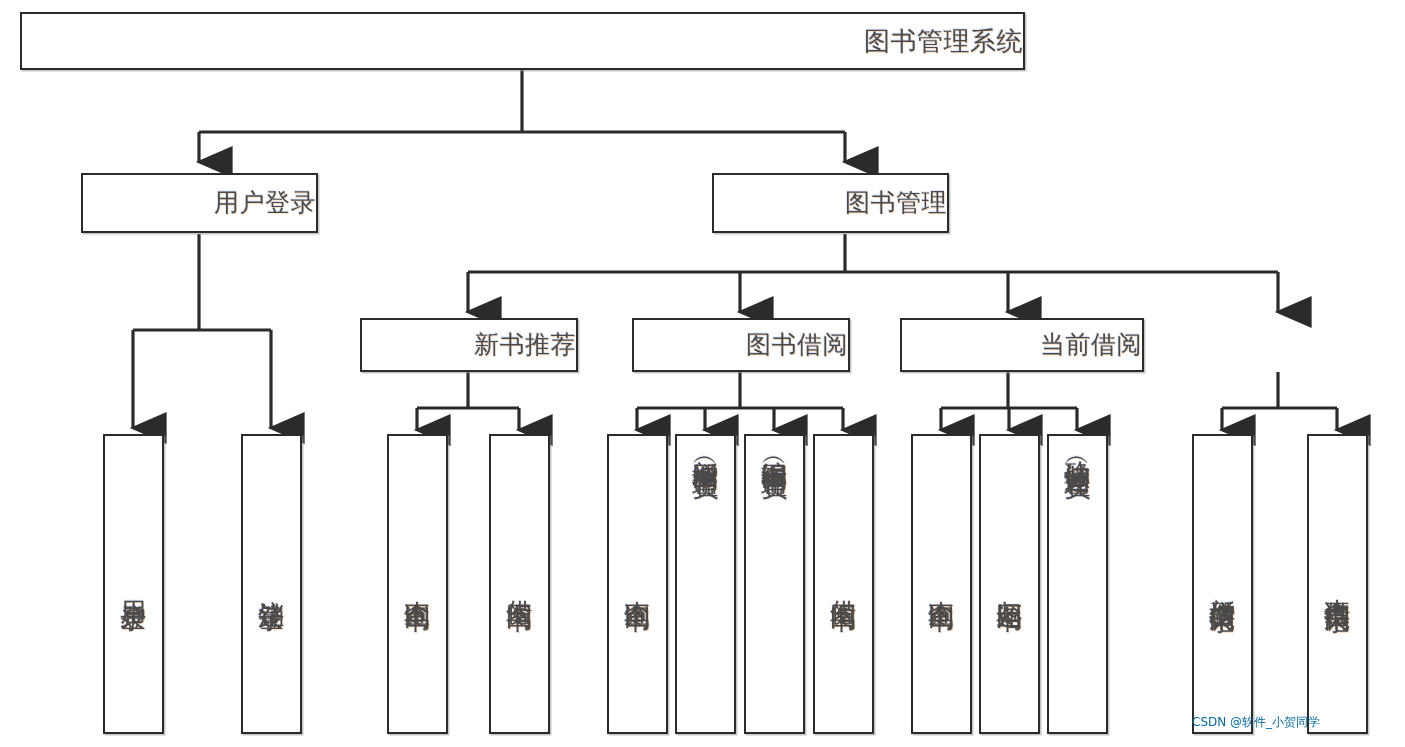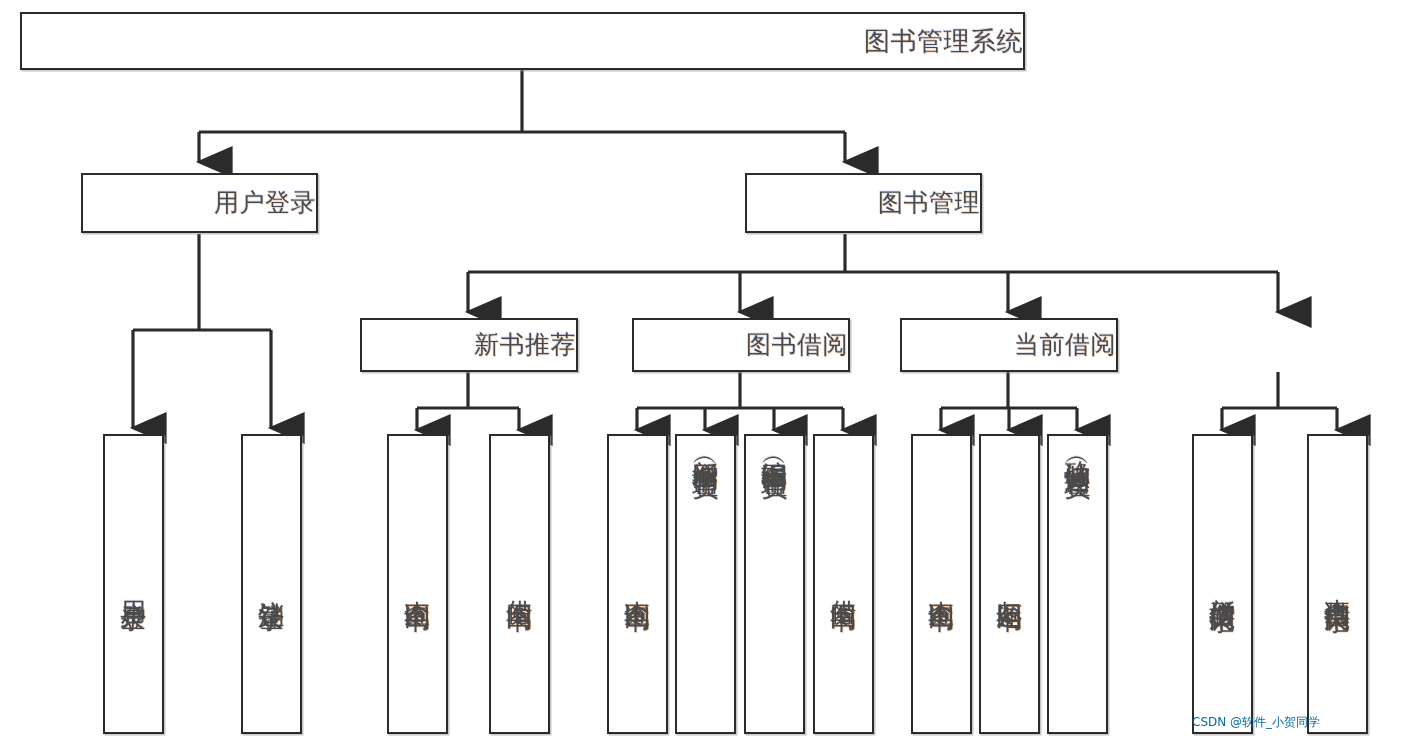--- a/index.html
+++ b/index.html
@@ -133,31 +133,31 @@
     </g>
   </svg>
 
   <div class="node h root" style="left:20px; top:12px; width:1005px; height:58px;">
     <span class="label">图书管理系统</span>
   </div>
 
   <div class="node h" style="left:81px; top:173px; width:237px; height:60px;">
     <span class="label">用户登录</span>
   </div>
-  <div class="node h" style="left:712px; top:173px; width:237px; height:60px;margin-left:33px;">
+  <div class="node h" style="left:712px; top:173px; width:237px; height:60px;">
     <span class="label">图书管理</span>
   </div>
 
   <div class="node h" style="left:360px; top:318px; width:218px; height:54px;">
     <span class="label">新书推荐</span>
   </div>
   <div class="node h" style="left:632px; top:318px; width:218px; height:54px;">
     <span class="label">图书借阅</span>
   </div>
-  <div class="node h" style="left:900px; top:318px; width:218px; height:54px;">
+  <div class="node h" style="left:900px; top:318px; width:244px; height:54px;">
     <span class="label">当前借阅</span>
   </div>
 
   <div class="node v mid" style="left:103px; top:434px; width:61px; height:300px;">
     <span class="label">用户登录</span>
   </div>
   <div class="node v mid" style="left:241px; top:434px; width:61px; height:300px;">
     <span class="label">注销登录</span>
   </div>
 

